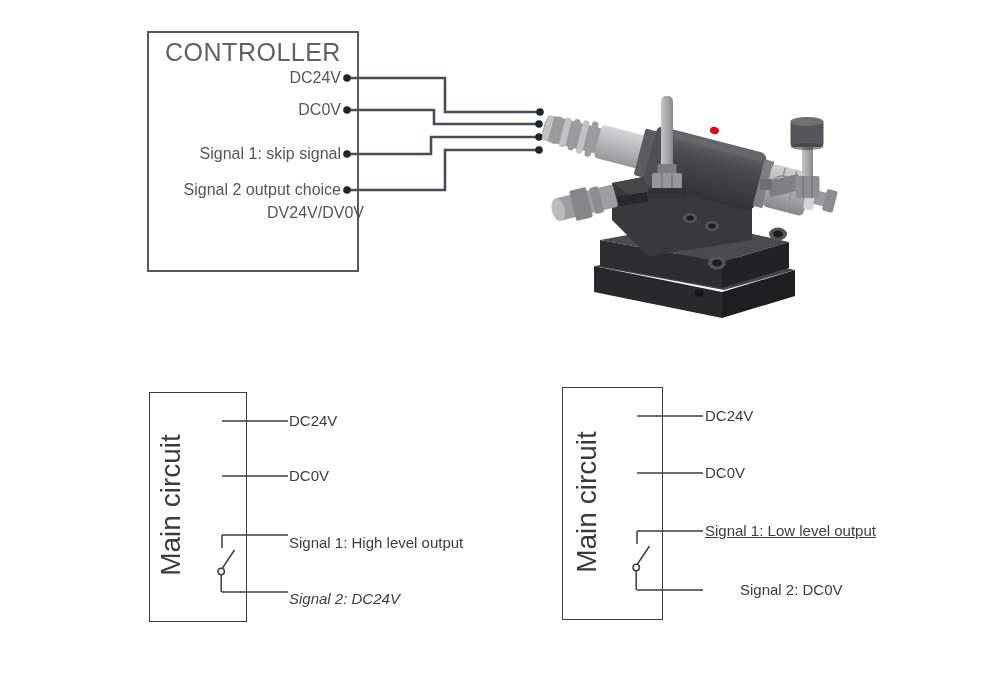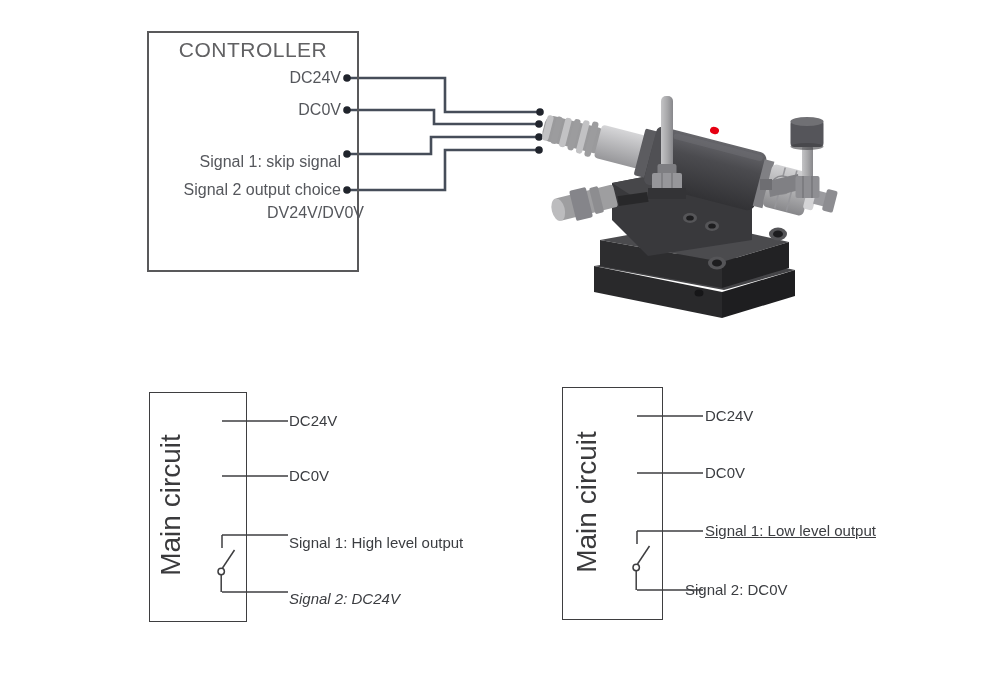--- a/index.html
+++ b/index.html
@@ -7,21 +7,21 @@
     position:relative;width:1000px;height:700px;background:#ffffff;overflow:hidden;
     font-family:"Liberation Sans","DejaVu Sans",sans-serif;
   }
   .stage svg.linework{position:absolute;left:0;top:0;}
   .ctrl-box{
     position:absolute;left:147px;top:31px;width:212px;height:241px;
     border:2px solid #59595b;box-sizing:border-box;background:transparent;
   }
   .ctrl-title{
     position:absolute;left:147px;top:38px;width:212px;text-align:center;
-    font-size:21px;letter-spacing:0.5px;color:#616163;
+    font-size:25px;letter-spacing:0.5px;color:#616163;
   }
   .ctrl-label{
     position:absolute;left:150px;width:191px;text-align:right;
     font-size:16px;line-height:22px;color:#55575c;white-space:nowrap;
   }
   .mc-box{
     position:absolute;border:1.5px solid #3e3e40;box-sizing:border-box;background:transparent;
   }
   .mc-title{
     position:absolute;white-space:nowrap;
@@ -193,31 +193,31 @@
         <line x1="636.2" y1="570.7" x2="636.2" y2="590"></line>
       </g>
     </g>
   </svg>
 
   <div class="ctrl-box"></div>
   <div class="ctrl-title">CONTROLLER</div>
 
   <div class="ctrl-label" style="top:67px;">DC24V</div>
   <div class="ctrl-label" style="top:99px;">DC0V</div>
-  <div class="ctrl-label" style="top:151px;text-align:right;">Signal 1: skip signal</div>
+  <div class="ctrl-label" style="top:143px;text-align:right;">Signal 1: skip signal</div>
   <div class="ctrl-label" style="top:179px;">Signal 2 output choice</div>
   <div class="ctrl-label" style="top:202px;padding-left:23px;">DV24V/DV0V</div>
 
   <div class="mc-box" style="left:149px;top:392px;width:98px;height:230px;"></div>
   <div class="mc-title" style="left:171px;top:505px;">Main circuit</div>
   <div class="mc-label" style="left:289px;top:411px;">DC24V</div>
   <div class="mc-label" style="left:289px;top:466px;">DC0V</div>
   <div class="mc-label" style="left:289px;top:533px;">Signal 1: High level output</div>
   <div class="mc-label" style="left:289px;top:589px;font-style:italic;">Signal 2: DC24V</div>
 
   <div class="mc-box" style="left:562px;top:387px;width:101px;height:233px;"></div>
   <div class="mc-title" style="left:587px;top:502px;">Main circuit</div>
   <div class="mc-label" style="left:705px;top:406px;">DC24V</div>
   <div class="mc-label" style="left:705px;top:463px;">DC0V</div>
   <div class="mc-label" style="left:705px;top:521px;text-decoration:underline;">Signal 1: Low level output</div>
-  <div class="mc-label" style="left:685px;top:580px;">Signal 2: DC0V</div>
+  <div class="mc-label" style="left:740px;top:580px;">Signal 2: DC0V</div>
 
 </div>
 
 </body></html>

